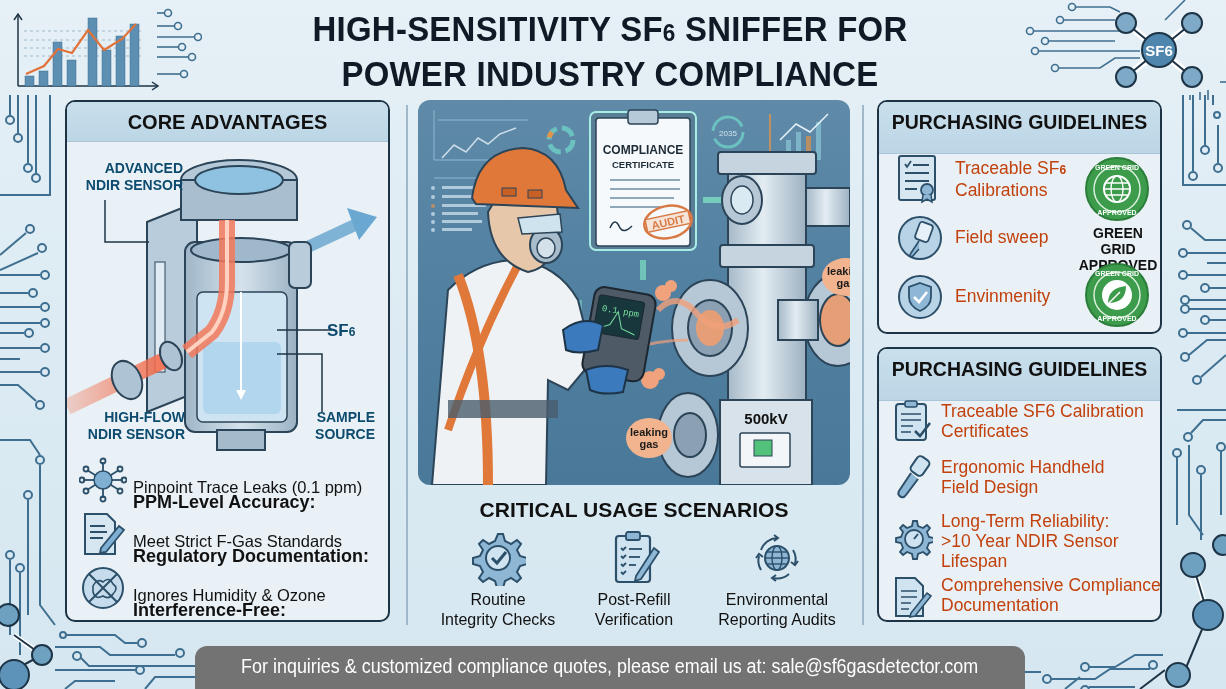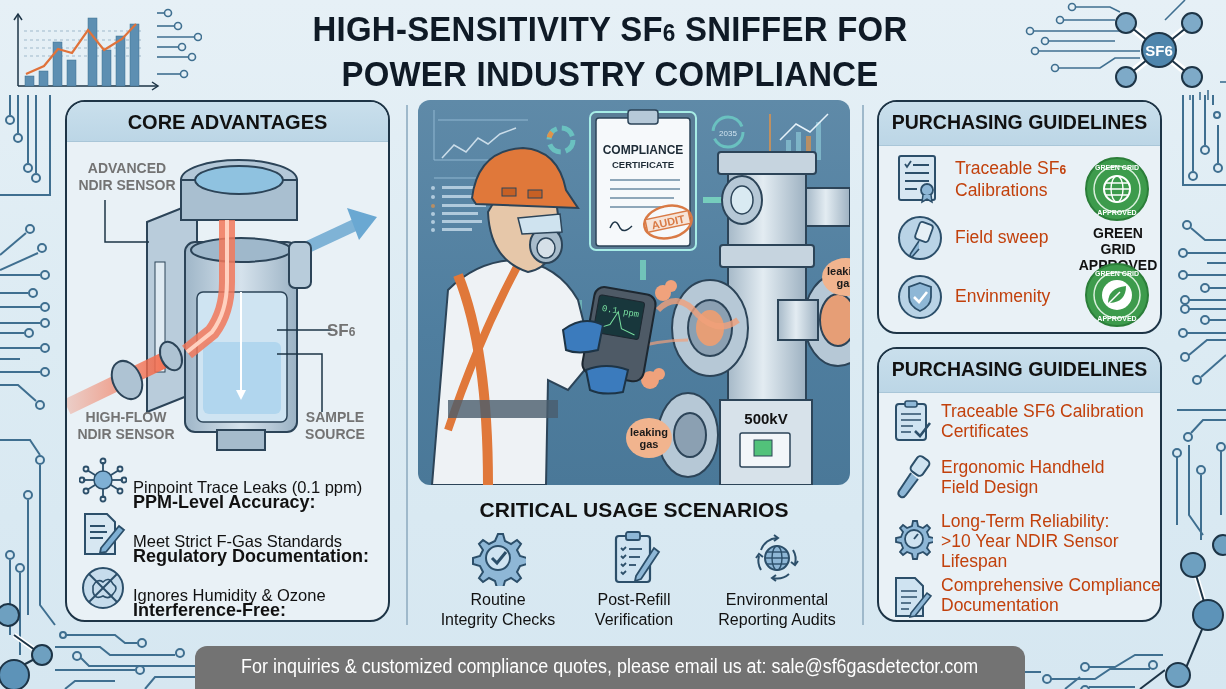--- a/index.html
+++ b/index.html
@@ -21,33 +21,33 @@
     font-family: "Liberation Sans", "DejaVu Sans", sans-serif;
     transform: scaleX(0.94);
   }
   .title .sub { font-size: 24px; }
 
   
   .panel {
     position: absolute;
     background: #e9f1f6;
     border: 2px solid #1d3446;
-    border-radius: 20px;
+    border-radius: 10px;
     overflow: hidden;
   }
   .panel-head {
     background: linear-gradient(180deg, #c9dfec, #bcd6e6);
     text-align: center; font-weight: 700; color: #111;
     border-bottom: 1px solid #a9c6d8;
   }
 
   
   #core { left: 65px; top: 100px; width: 325px; height: 522px; }
   #core .panel-head { height: 40px; line-height: 40px; font-size: 20px; }
-  .diag-label { position: absolute; font-weight: 700; font-size: 14px; line-height: 17px; color: #737373; text-align: center; }
+  .diag-label { position: absolute; font-weight: 700; font-size: 14px; line-height: 17px; color: #0c4a6e; text-align: right; }
   .adv-item { position: absolute; left: 12px; width: 310px; height: 52px; }
   .adv-item .ic { position: absolute; left: 0; top: 2px; width: 48px; height: 48px; }
   .adv-item .t1 { position: absolute; left: 54px; top: 2px; font-size: 18px; font-weight: 700; color: #111; white-space: nowrap; margin-top: 36px; }
   .adv-item .t2 { position: absolute; left: 54px; top: 24px; font-size: 16.5px; color: #111; white-space: nowrap; }
 
   
   #scene {
     position: absolute; left: 418px; top: 100px; width: 432px; height: 385px;
     border-radius: 12px; overflow: hidden;
     background: linear-gradient(180deg, #5f8aa8 0%, #4f7e9f 60%, #4a7898 100%);
@@ -62,21 +62,21 @@
     position: absolute; left: 418px; top: 498px; width: 432px; text-align: center;
     font-weight: 700; font-size: 21px; color: #111;
   }
   .usage-item { position: absolute; top: 530px; width: 150px; text-align: center; }
   .usage-item .ic { margin: 0 auto; width: 56px; height: 56px; }
   .usage-item .lbl { font-size: 16px; line-height: 20px; color: #111; margin-top: 4px; }
 
   
   #pg1 { left: 877px; top: 100px; width: 285px; height: 234px; }
   #pg2 { left: 877px; top: 347px; width: 285px; height: 275px; }
-  #pg1 .panel-head, #pg2 .panel-head { height: 44px; line-height: 40px; font-size: 19.5px; }
+  #pg1 .panel-head, #pg2 .panel-head { height: 52px; line-height: 40px; font-size: 19.5px; }
   .pg-item { position: absolute; }
   .pg-item .ic { position: absolute; left: 0; top: 0; }
   .pg-item .txt { position: absolute; font-size: 17.5px; line-height: 20px; color: #c2410c; white-space: nowrap; }
   .green-grid-label { position: absolute; font-weight: 700; font-size: 14px; line-height: 16px; text-align: center; color: #111; }
 
   
   #footer {
     position: absolute; left: 195px; top: 646px; width: 830px; height: 43px;
     background: #737373; border-radius: 12px 12px 0 0;
     color: #fff; font-size: 19.5px; text-align: center; line-height: 40px;

